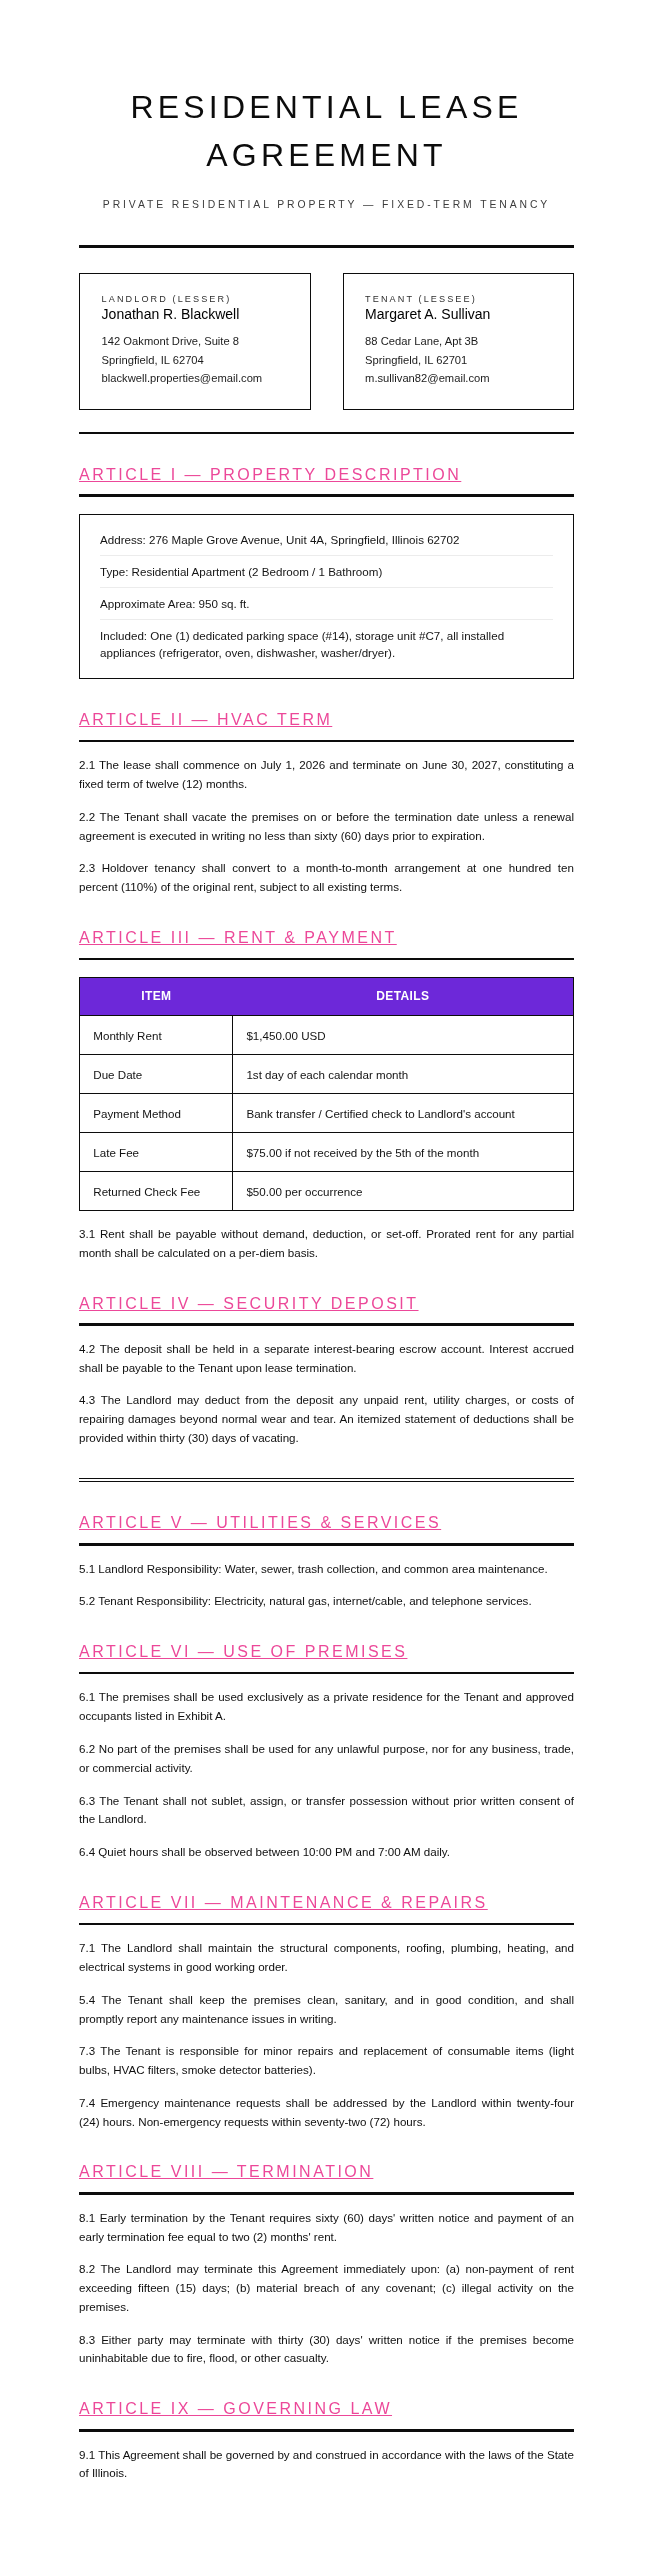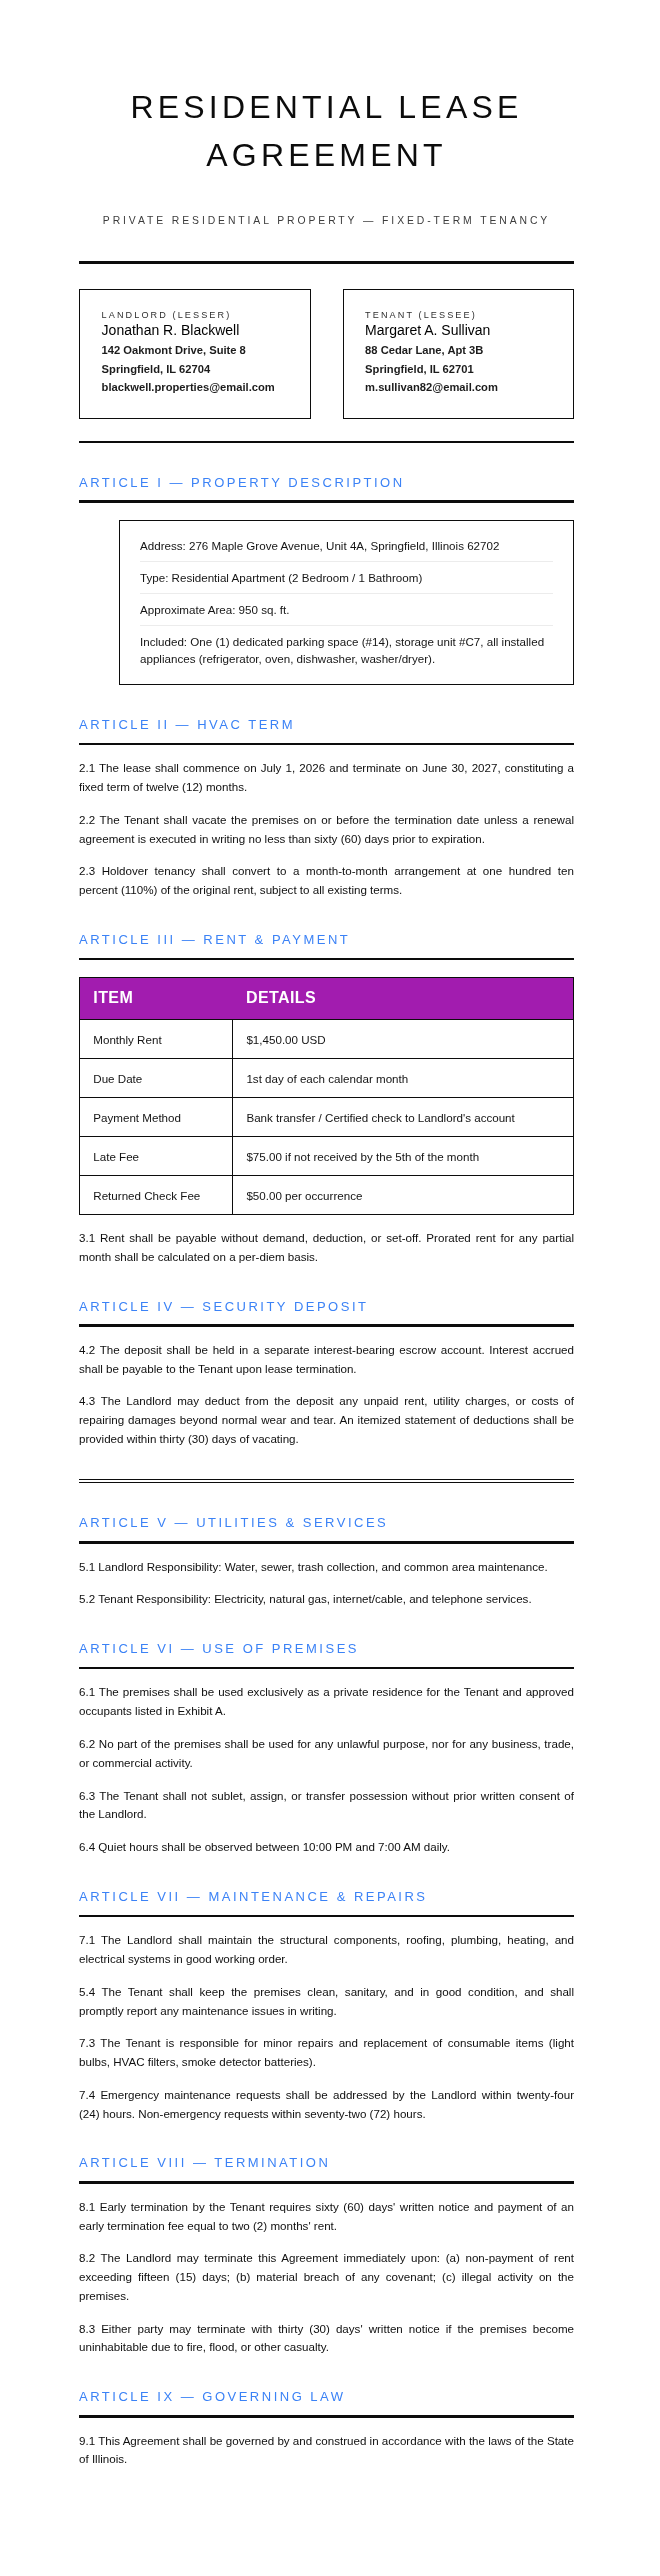--- a/index.html
+++ b/index.html
@@ -8,50 +8,50 @@
     padding:83px 86px 50px 79px;
     font-family:"Liberation Sans","DejaVu Sans",sans-serif;
     color:#111; background:#fff;
   }
   h1.doc-title {
     margin:0; text-align:center;
     font-size:32px; font-weight:400; letter-spacing:4.2px; line-height:1.5;
     color:#0c0c0c;
   }
   .subtitle {
-    margin-top:36px; text-align:center;
+    margin-top:20px; text-align:center;
     font-size:10.4px; letter-spacing:2.9px; color:#3c3c3c;
   }
   .rule-thick { height:3.3px; background:#0c0c0c; margin-top:35px; }
   .rule-thin  { height:1.7px; background:#0c0c0c; margin-top:21.6px; }
   .rule-double{ height:2.5px; border-top:0.8px solid #0c0c0c; border-bottom:0.8px solid #0c0c0c; margin-top:30px; }
 
   .parties { display:flex; gap:32px; margin-top:25px;border-radius:22px; }
   .party-box { flex:1; border:1.7px solid #0c0c0c; padding:20px 21.6px 21.6px; box-sizing:border-box; }
   .party-label { font-size:9.1px; letter-spacing:2.1px; color:#2e2e2e; }
   .party-name  { margin-top:2px; font-size:14px; color:#000000; }
-  .party-lines { margin-top:3px;font-weight:bold; }
+  .party-lines { margin-top:10px; }
   .party-line  { font-size:11.2px; line-height:1.65; color:#1c1c1c; }
 
   .article-heading {
-    margin:32px 0 0; font-size:13px; font-weight:400;
-    letter-spacing:2.5px; color:#3b82f6;
+    margin:32px 0 0; font-size:16px; font-weight:400;
+    letter-spacing:2.5px; color:#ec4899;text-decoration:underline;
   }
   .rule-heading { height:2.5px; background:#0c0c0c; margin-top:10.8px; }
 
   .para { margin:14px 0 0; font-size:11.6px; line-height:1.62; text-align:justify; color:#0f0f0f; }
 
-  .info-box { border:1.2px solid #0c0c0c; margin-top:16.6px; padding:10px 20px;margin-left:40px; }
+  .info-box { border:1.2px solid #0c0c0c; margin-top:16.6px; padding:10px 20px; }
   .info-row { padding:6.7px 0; font-size:11.6px; line-height:1.5; border-bottom:0.8px solid #ececec; color:#151515; }
   .info-row:last-child { border-bottom:none; }
 
   table.lease-table { width:100%; border-collapse:collapse; margin-top:16.6px; border:1.2px solid #0c0c0c; }
   table.lease-table th {
-    background:#a21caf; color:#ffffff; text-align:left;
-    font-size:16px; font-weight:700; letter-spacing:0.4px; padding:11.6px 13.3px;
+    background:#6d28d9; color:#ffffff; text-align:center;
+    font-size:12px; font-weight:700; letter-spacing:0.4px; padding:11.6px 13.3px;
   }
   table.lease-table td { border:0.8px solid #0c0c0c; padding:12.5px 13.3px; font-size:11.6px; color:#131313; }
   table.lease-table td.col-item { width:31%; }
 </style>
 </head>
 <body>
 
 <div class="page">
   <header>
     <h1 class="doc-title">RESIDENTIAL LEASE AGREEMENT</h1>

